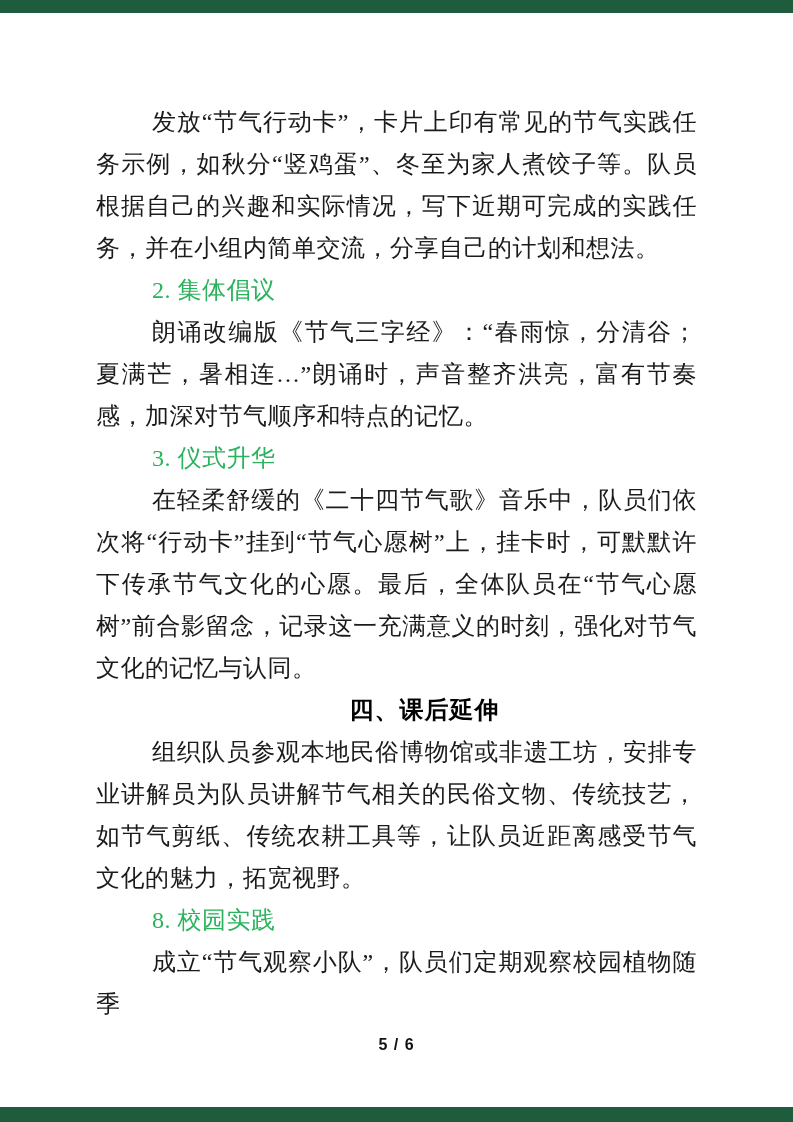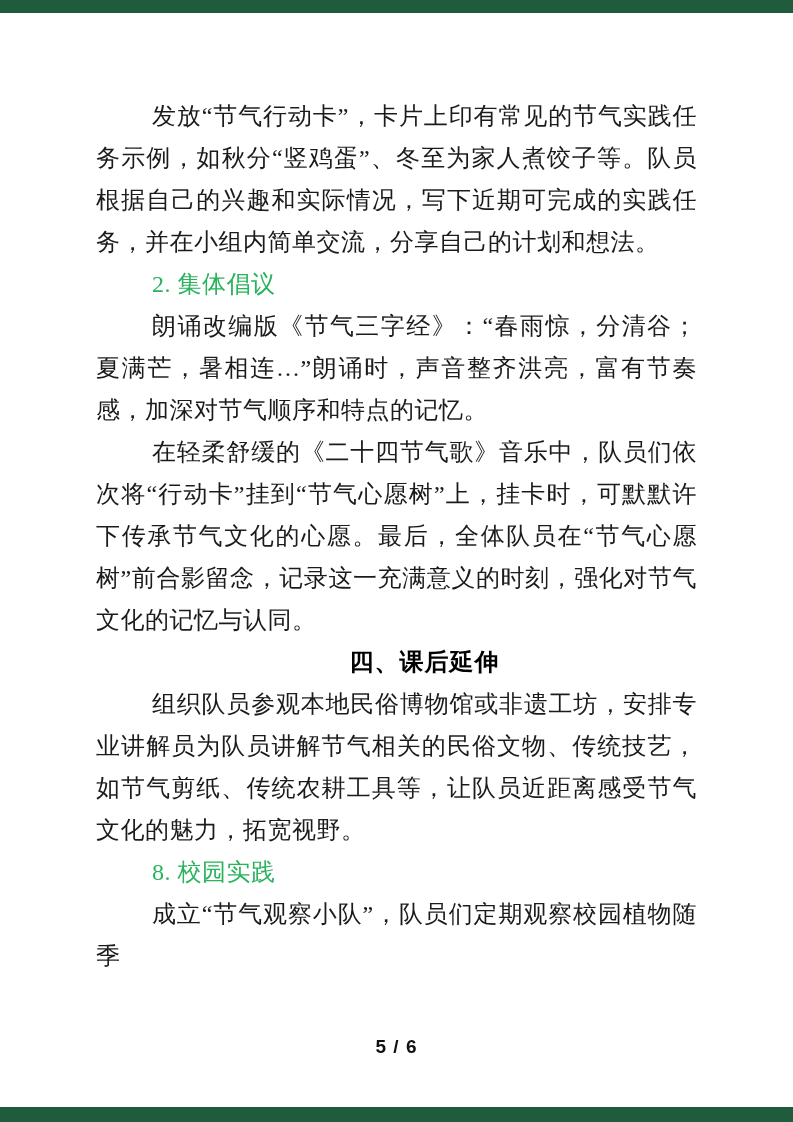--- a/index.html
+++ b/index.html
@@ -20,21 +20,21 @@
     left: 0;
     width: 793px;
     background: #1f5c3d;
   }
   .border-bar.top { top: 0; height: 13px; }
   .border-bar.bottom { bottom: 0; height: 15px; }
 
   .content {
     position: absolute;
     left: 96px;
-    top: 95px;
+    top: 101px;
     width: 601px;
   }
   .content > div {
     margin: 0;
     font-size: 24px;
     line-height: 42px;
     text-indent: 56px;
     white-space: normal;
   }
   .para {
@@ -56,36 +56,37 @@
     text-align: center;
   }
   .page-number {
     position: absolute;
     left: 0;
     width: 793px;
     top: 1036px;
     text-align: center;
     font-family: "Liberation Sans", "DejaVu Sans", sans-serif;
     font-weight: 700;
-    font-size: 19px;
+    font-size: 16px;
     color: #111111;
     letter-spacing: 1px;
   }
 </style>
 </head>
 <body>
 
 <div class="page">
 
   <div class="border-bar top"></div>
 
   <div class="content">
     <div class="para">发放“节气行动卡”，卡片上印有常见的节气实践任务示例，如秋分“竖鸡蛋”、冬至为家人煮饺子等。队员根据自己的兴趣和实际情况，写下近期可完成的实践任务，并在小组内简单交流，分享自己的计划和想法。</div>
     <div class="h-green">2. 集体倡议</div>
     <div class="para">朗诵改编版《节气三字经》：“春雨惊，分清谷；夏满芒，暑相连…”朗诵时，声音整齐洪亮，富有节奏感，加深对节气顺序和特点的记忆。</div>
+    <div class="h-green">3. 仪式升华</div>
     <div class="para">在轻柔舒缓的《二十四节气歌》音乐中，队员们依次将“行动卡”挂到“节气心愿树”上，挂卡时，可默默许下传承节气文化的心愿。最后，全体队员在“节气心愿树”前合影留念，记录这一充满意义的时刻，强化对节气文化的记忆与认同。</div>
     <div class="h-bold">四、课后延伸</div>
     <div class="para">组织队员参观本地民俗博物馆或非遗工坊，安排专业讲解员为队员讲解节气相关的民俗文物、传统技艺，如节气剪纸、传统农耕工具等，让队员近距离感受节气文化的魅力，拓宽视野。</div>
     <div class="h-green">8. 校园实践</div>
     <div class="para">成立“节气观察小队”，队员们定期观察校园植物随季</div>
   </div>
 
   <div class="page-number">5 / 6</div>
 
   <div class="border-bar bottom"></div>

